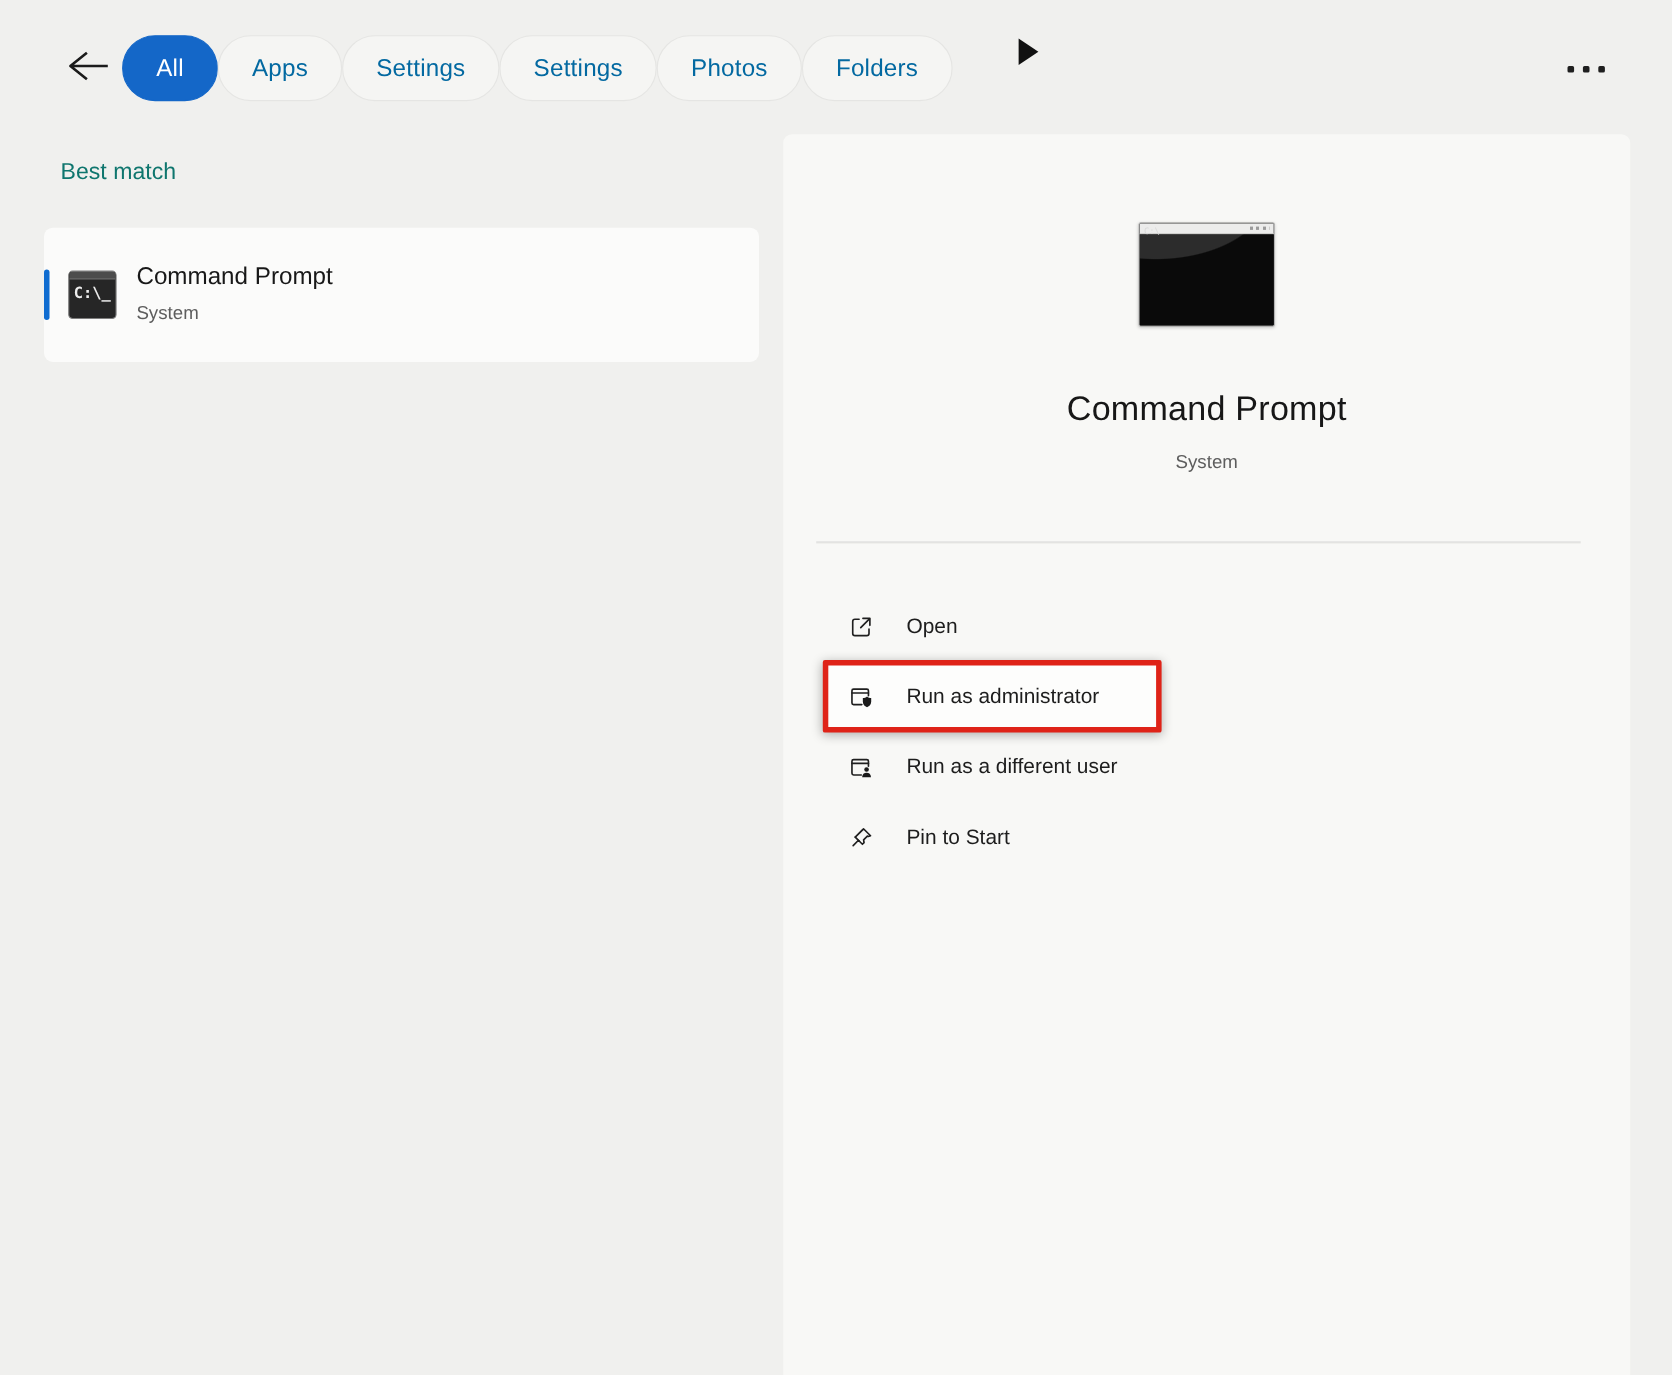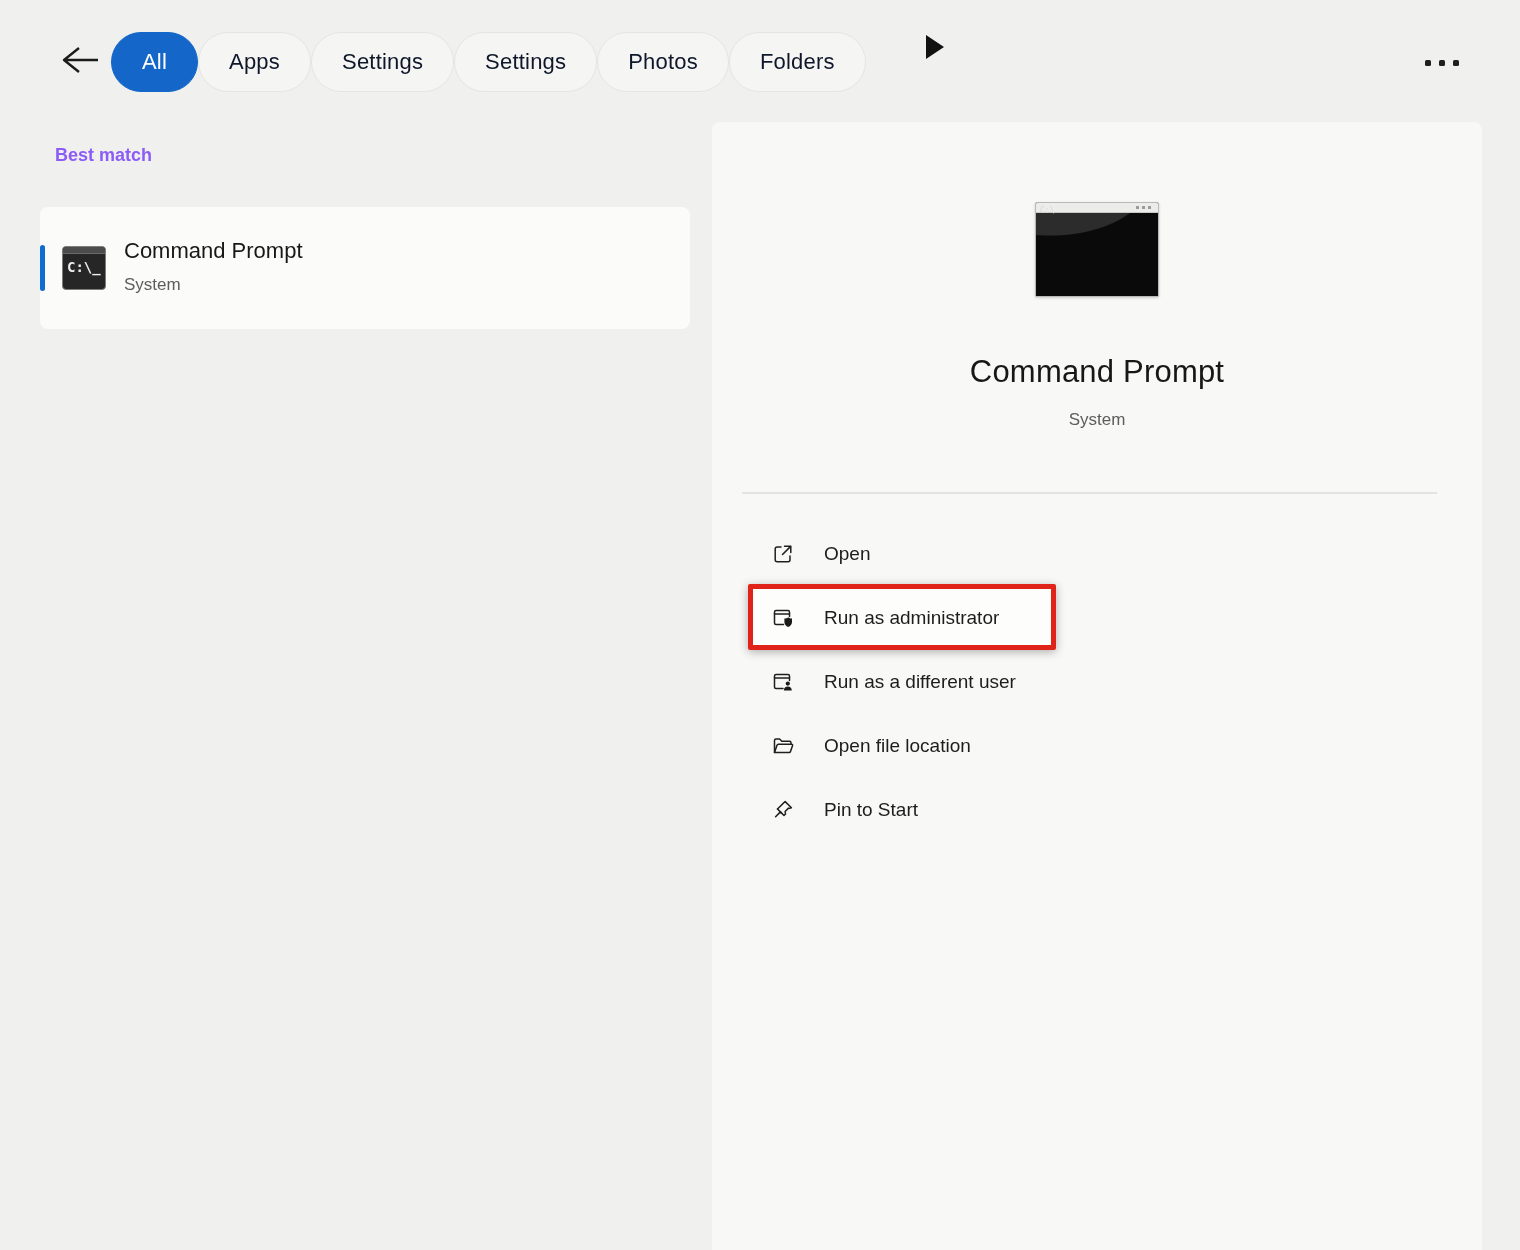--- a/index.html
+++ b/index.html
@@ -18,40 +18,40 @@
     display:flex; align-items:center; justify-content:center; cursor:pointer;
   }
   .tabs {
     position:absolute; left:111px; top:32px;
     display:flex; align-items:flex-start; 
   }
   .pill {
     height:60px; border-radius:30px; padding:0 30px;
     display:flex; align-items:center;
     font-size:22px; letter-spacing:.2px;
-    background:#f5f5f3; border:1px solid #e5e5e3; color:#0f172a;
+    background:#f5f5f3; border:1px solid #e5e5e3; color:#0369a1;
     cursor:pointer; white-space:nowrap;
   }
   .pill.active { background:#1467c8; border-color:#1467c8; color:#ffffff; }
   .expand-btn {
     margin-left:57px; width:30px; height:34px;
     display:flex; align-items:center; cursor:pointer;
   }
   .overflow-btn {
     position:absolute; right:54px; top:50px;
     width:48px; height:26px;
     display:flex; align-items:center; justify-content:center; gap:8px;
     cursor:pointer;
   }
   .overflow-btn i { width:6px; height:6px; background:#1f1f1f; border-radius:1.5px; }
 
   
   .best-match-heading {
     position:absolute; left:55px; top:145px;
-    font-size:18px; font-weight:700; color:#8b5cf6;
+    font-size:21px; font-weight:400; color:#0f766e;
   }
   .result-card {
     position:absolute; left:40px; top:207px; width:650px; height:122px;
     background:#fbfbfa; border-radius:8px; cursor:pointer;
   }
   .accent-bar {
     position:absolute; left:0; top:38px; width:5px; height:46px;
     background:#0f6cd0; border-radius:3px;
   }
   .cmd-icon-sm {
@@ -101,21 +101,21 @@
   .hero-subtitle {
     position:absolute; top:288px; width:100%; text-align:center;
     font-size:17px; color:#5d5d5d;
   }
   .divider {
     position:absolute; left:30px; top:370px; width:695px; height:2px;
     background:#e3e3e1;
   }
 
   
-  .actions { position:absolute; left:0; top:400px; width:100%; }
+  .actions { position:absolute; left:0; top:416px; width:100%; }
   .action-row { position:relative; height:64px; cursor:pointer; }
   .action-icon {
     position:absolute; left:58px; top:50%; transform:translateY(-50%);
     width:26px; height:26px; z-index:1;
     display:flex; align-items:center; justify-content:center;
   }
   .action-icon svg { width:24px; height:24px; }
   .action-label {
     position:absolute; left:112px; top:50%; transform:translateY(-50%);
     font-size:19px; color:#1d1d1d; z-index:1; white-space:nowrap;
@@ -220,29 +220,20 @@
         <svg viewBox="0 0 24 24">
           <path class="ico" d="M12 18.5 H5 C4 18.5 3.5 18 3.5 17 V6 C3.5 5 4 4.5 5 4.5 H17 C18 4.5 18.5 5 18.5 6 V10.5"></path>
           <path class="ico" d="M3.5 8 H18.5"></path>
           <circle cx="16.8" cy="13.6" r="2.1" fill="#1a1a1a"></circle>
           <path d="M12.8 20.5 C12.8 17.9 14.6 16.6 16.8 16.6 C19 16.6 20.8 17.9 20.8 20.5 Z" fill="#1a1a1a"></path>
         </svg>
       </span>
       <span class="action-label">Run as a different user</span>
     </div>
 
-    <div class="action-row">
-      <span class="action-icon">
-        <svg viewBox="0 0 24 24">
-          <path class="ico" d="M3.5 18.5 V6.5 C3.5 5.7 4.2 5 5 5 H8.6 L10.8 7.2 H18.5 C19.3 7.2 20 7.9 20 8.7 V9.5"></path>
-          <path class="ico" d="M3.5 18.5 L6 11.2 C6.2 10.6 6.7 10.2 7.3 10.2 H20.5 C21.4 10.2 21.8 10.9 21.5 11.7 L19.5 17.5 C19.3 18.1 18.8 18.5 18.2 18.5 Z"></path>
-        </svg>
-      </span>
-      <span class="action-label">Open file location</span>
-    </div>
 
     <div class="action-row">
       <span class="action-icon">
         <svg viewBox="0 0 24 24">
           <path class="ico" d="M14.2 3.6 L20.4 9.8 L18.5 10.4 L17.5 10.1 L14.1 13.5 L14.5 16 L13 17.5 L9.4 13.9 L4.6 18.7 M6.5 11 L13 4.5 L13.9 3.7 Z"></path>
           <path class="ico" d="M6.5 11 L10.1 14.6"></path>
         </svg>
       </span>
       <span class="action-label">Pin to Start</span>
     </div>

